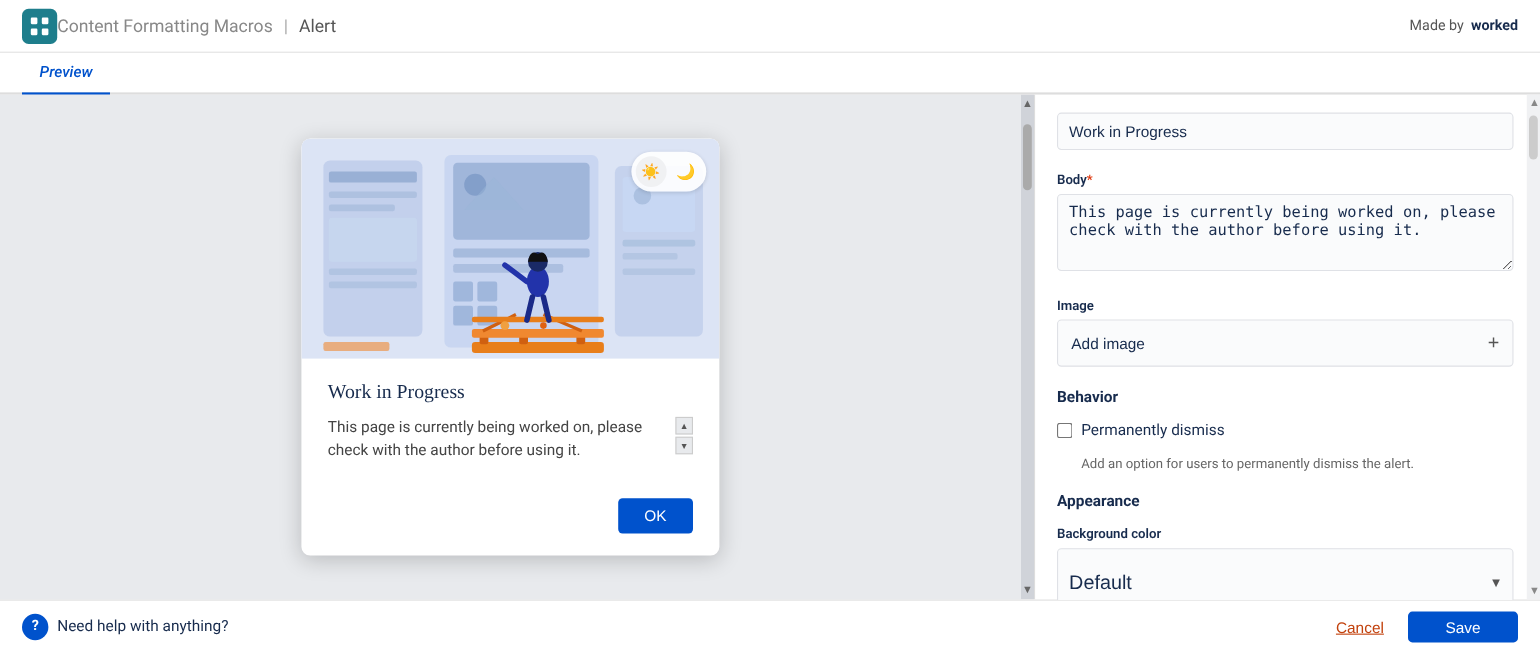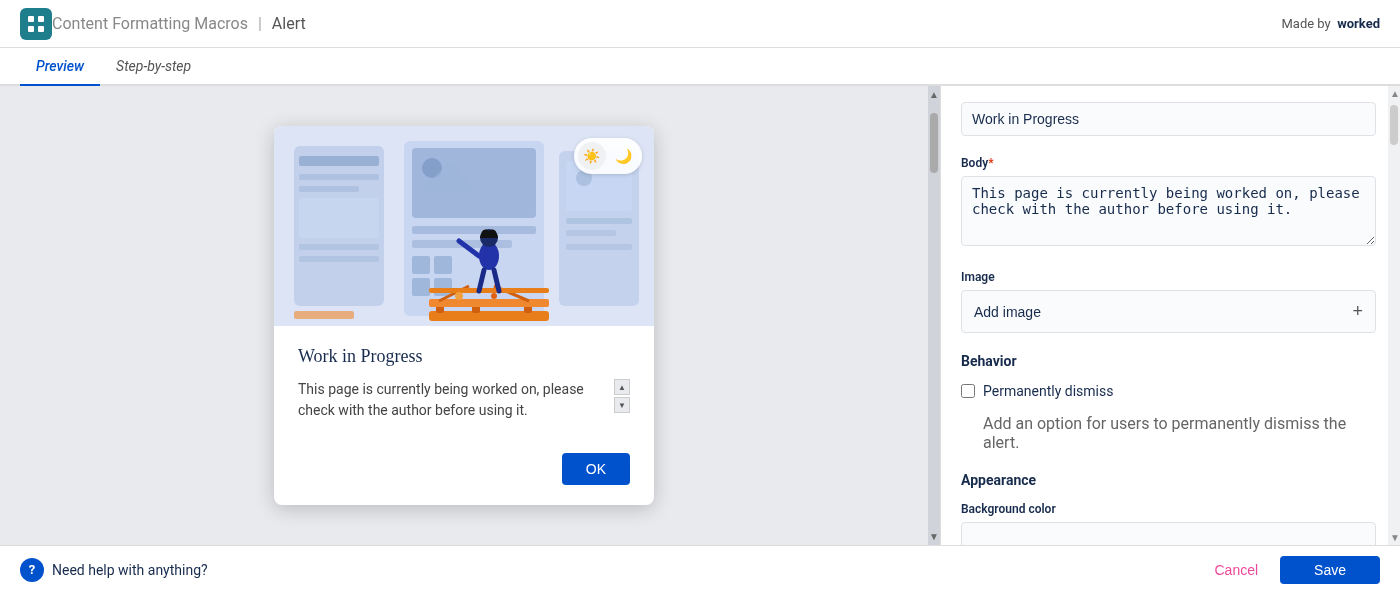--- a/index.html
+++ b/index.html
@@ -359,21 +359,21 @@
     .checkbox-input {
       width: 14px;
       height: 14px;
       cursor: pointer;
     }
     .checkbox-label {
       font-size: 14px;
       color: #172b4d;
     }
     .hint-text {
-      font-size: 16px;
+      font-size: 12px;
       color: #666;
       margin-top: 15px;
       padding-left: 22px;
     }
 
     
     .select-input {
       width: 100%;
       border: 1px solid #dfe1e6;
       border-radius: 4px;
@@ -428,24 +428,25 @@
       font-size: 13px;
       font-weight: bold;
     }
     .footer-actions {
       display: flex;
       gap: 10px;
     }
     .cancel-btn {
       background: transparent;
       border: none;
-      color: #ec4899;
+      color: #c2410c;
       font-size: 14px;
       cursor: pointer;
       padding: 6px 12px;
+      text-decoration: underline;
     }
     .save-btn {
       background: #0052cc;
       color: white;
       border: none;
       border-radius: 4px;
       padding: 6px 34px;
       font-size: 14px;
       font-weight: 500;
       cursor: pointer;
@@ -477,21 +478,20 @@
     </div>
   </div>
   <div class="header-right">
     <span>Made by</span>
     &nbsp;<strong>worked</strong>
   </div>
 </div>
 
 <div class="tabs">
   <div class="tab active">Preview</div>
-  <div class="tab">Step-by-step</div>
 </div>
 
 <div class="main">
 
   <div class="preview-with-scroll">
     <div class="preview-panel">
 
       <div class="modal-card">
 
         <div class="illustration">

